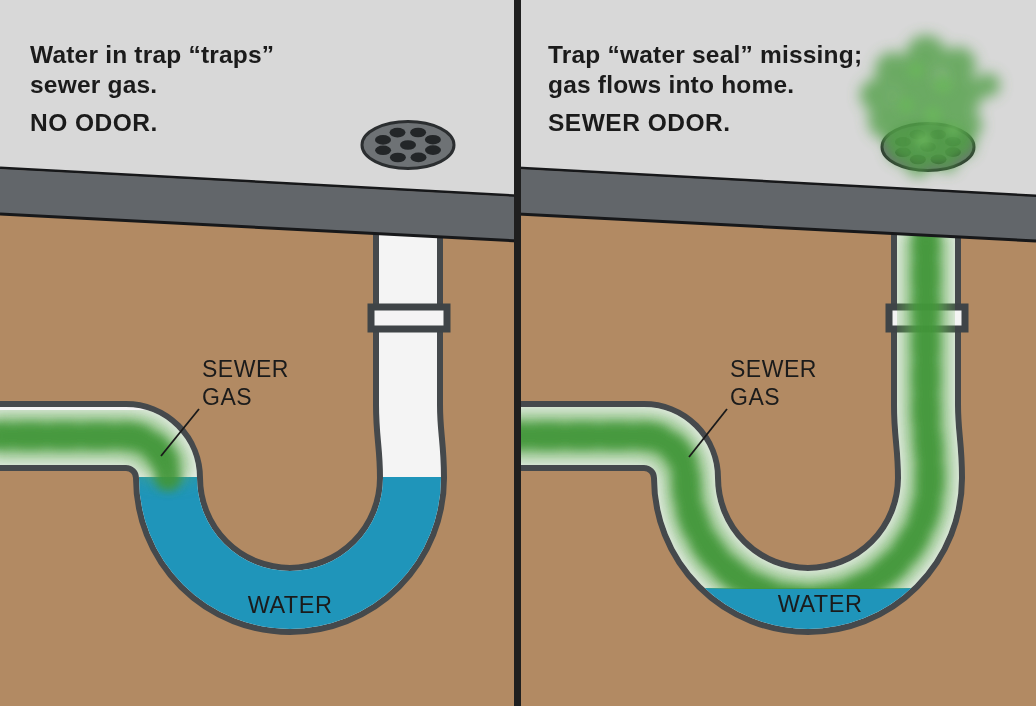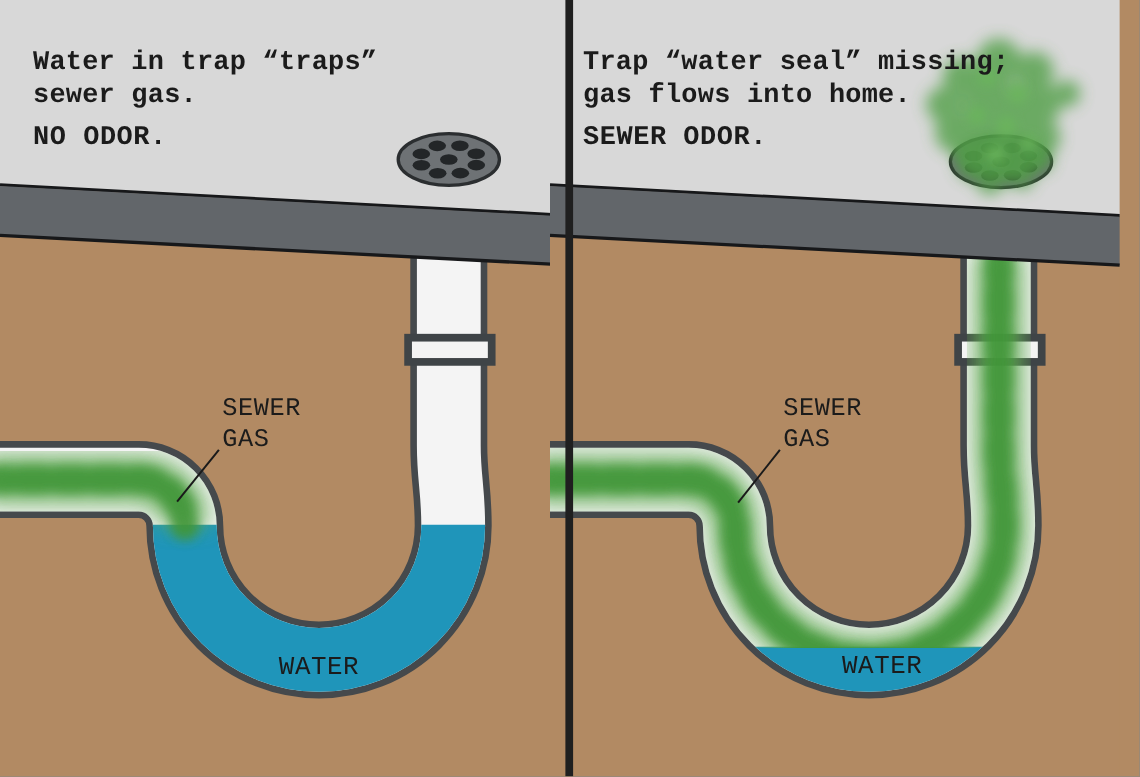--- a/index.html
+++ b/index.html
@@ -1,22 +1,22 @@
 <!DOCTYPE html>
 <html><head>
 <meta charset="utf-8">
 <style>
   html,body{margin:0;padding:0;background:#888;}
   .stage{
     position:relative;width:1036px;height:706px;overflow:hidden;
-    font-family:Liberation Mono, monospace;background:#b28a63;
+    font-family:Liberation Sans, sans-serif;background:#b28a63;
   }
   .panel{position:absolute;top:0;width:518px;height:706px;}
   .panel.left{left:0;}
-  .panel.right{left:500px;}
+  .panel.right{left:518px;}
   .divider{position:absolute;left:514px;top:0;width:7px;height:706px;background:#1f1f1f;z-index:20;}
   svg{display:block;}
   text{fill:#1b1b1b;}
   .caption{font-size:24.5px;font-weight:600;letter-spacing:.2px;}
   .status{font-size:24.5px;font-weight:600;letter-spacing:.5px;}
   .diag-label{font-size:23px;font-weight:400;letter-spacing:.5px;}
   .water-label{font-size:23.5px;font-weight:400;letter-spacing:.5px;text-anchor:middle;}
 </style>
 </head>
 <body>

